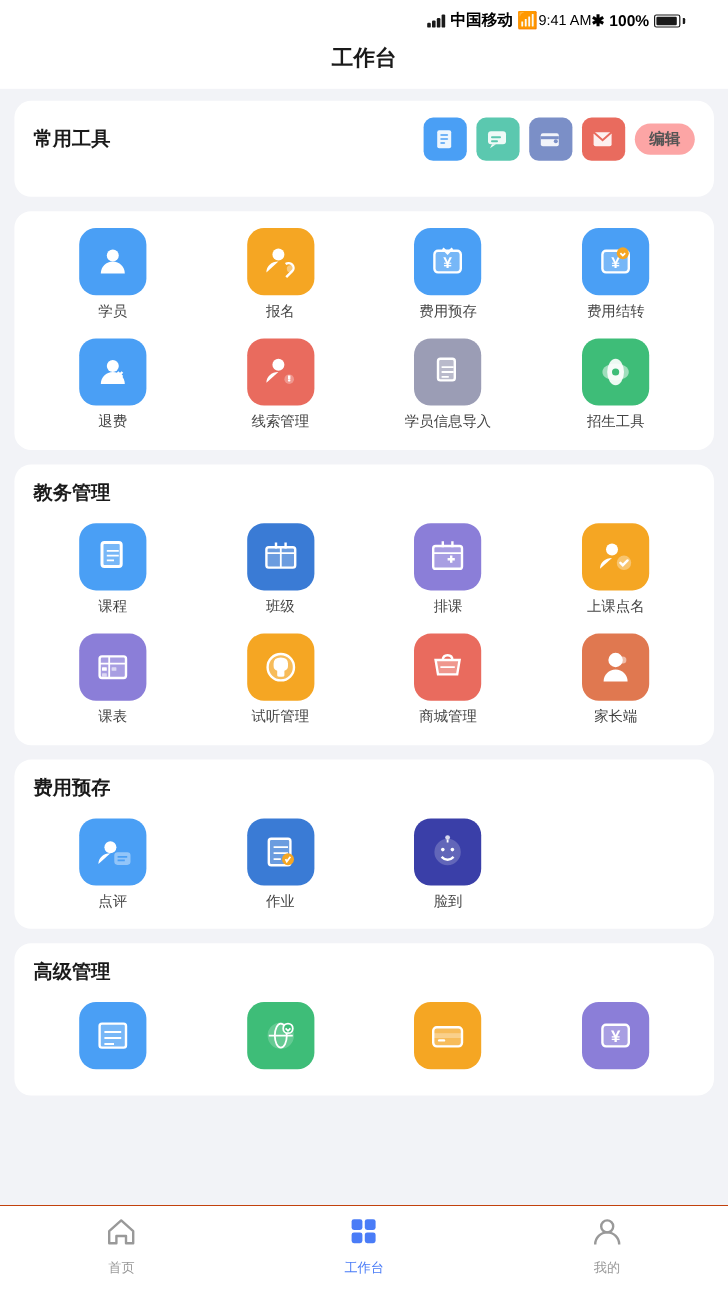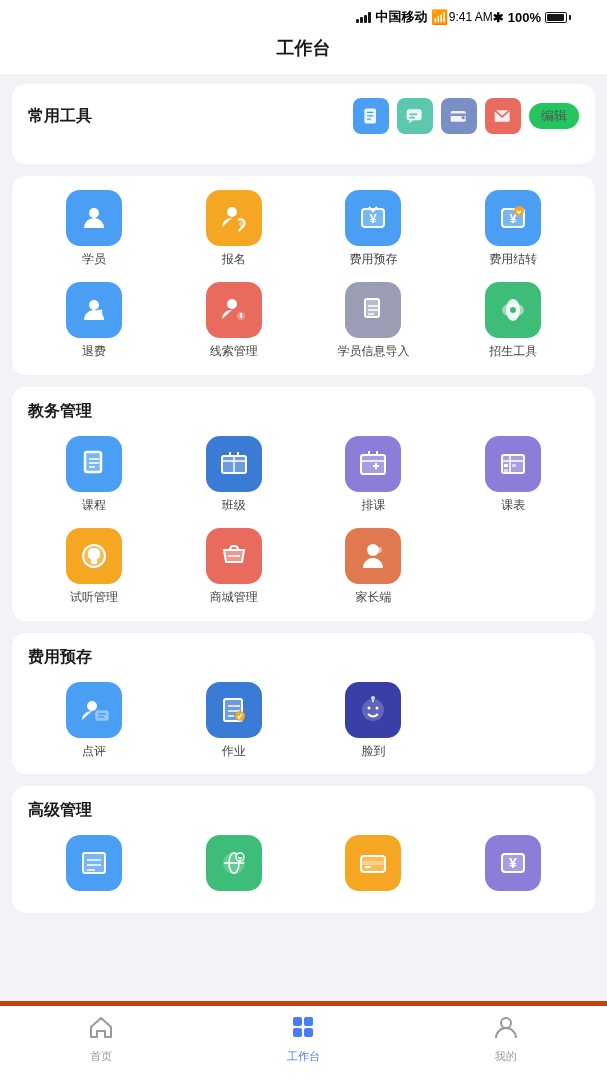--- a/index.html
+++ b/index.html
@@ -73,27 +73,28 @@
     .quick-icon {
       width: 36px;
       height: 36px;
       border-radius: 8px;
       display: flex;
       align-items: center;
       justify-content: center;
       font-size: 18px;
     }
     .edit-btn {
-      background: #22c55e;
+      background: #fca5a5;
       border-radius: 14px;
       padding: 4px 12px;
       font-size: 13px;
       color: #555;
       border: none;
       cursor: pointer;
+      font-weight: bold;
     }
 
     
     .app-grid {
       display: grid;
       grid-template-columns: repeat(4, 1fr);
       gap: 16px 8px;
     }
 
     .app-item {
@@ -121,21 +122,21 @@
       line-height: 1.2;
     }
 
     
     .tab-bar {
       position: fixed;
       bottom: 0;
       left: 0;
       width: 607px;
       background: #fff;
-      border-top: 5px solid #c2410c;
+      border-top: 1px solid #c2410c;
       display: flex;
       justify-content: space-around;
       align-items: center;
       padding: 8px 0 16px;
       z-index: 100;
     }
 
     .tab-item {
       display: flex;
       flex-direction: column;
@@ -422,20 +423,31 @@
               <line x1="4" y1="13" x2="28" y2="13" stroke="white" stroke-width="1.5"></line>
               <line x1="12" y1="3" x2="12" y2="8" stroke="white" stroke-width="2"></line>
               <line x1="20" y1="3" x2="20" y2="8" stroke="white" stroke-width="2"></line>
               <line x1="16" y1="18" x2="22" y2="18" stroke="white" stroke-width="2"></line>
               <line x1="19" y1="15" x2="19" y2="21" stroke="white" stroke-width="2"></line>
             </svg>
         </div>
         <span class="app-label">排课</span>
       </div>
 
+      <div class="app-item">
+        <div class="app-icon" style="background:#f5a623;">
+          <svg class="icon-svg" viewBox="0 0 32 32" fill="white">
+              <circle cx="13" cy="10" r="5"></circle>
+              <path d="M3 26c0-5.5 4.5-9 10-9"></path>
+              <circle cx="23" cy="21" r="6" fill="white" opacity="0.35"></circle>
+              <path d="M20 21 L22 23 L26 19" stroke="white" stroke-width="2" fill="none" stroke-linecap="round"></path>
+            </svg>
+        </div>
+        <span class="app-label">上课点名</span>
+      </div>
 
       <div class="app-item">
         <div class="app-icon" style="background:#8b7ed8;">
           <svg class="icon-svg" viewBox="0 0 32 32" fill="white">
               <rect x="5" y="7" width="22" height="18" rx="2" fill="white" opacity="0.25"></rect>
               <rect x="5" y="7" width="22" height="18" rx="2" fill="none" stroke="white" stroke-width="2"></rect>
               <line x1="5" y1="13" x2="27" y2="13" stroke="white" stroke-width="1.5"></line>
               <line x1="13" y1="7" x2="13" y2="25" stroke="white" stroke-width="1.5"></line>
               <rect x="7" y="16" width="4" height="3" rx="0.5" fill="white"></rect>
               <rect x="15" y="16" width="4" height="3" rx="0.5" fill="white" opacity="0.6"></rect>

